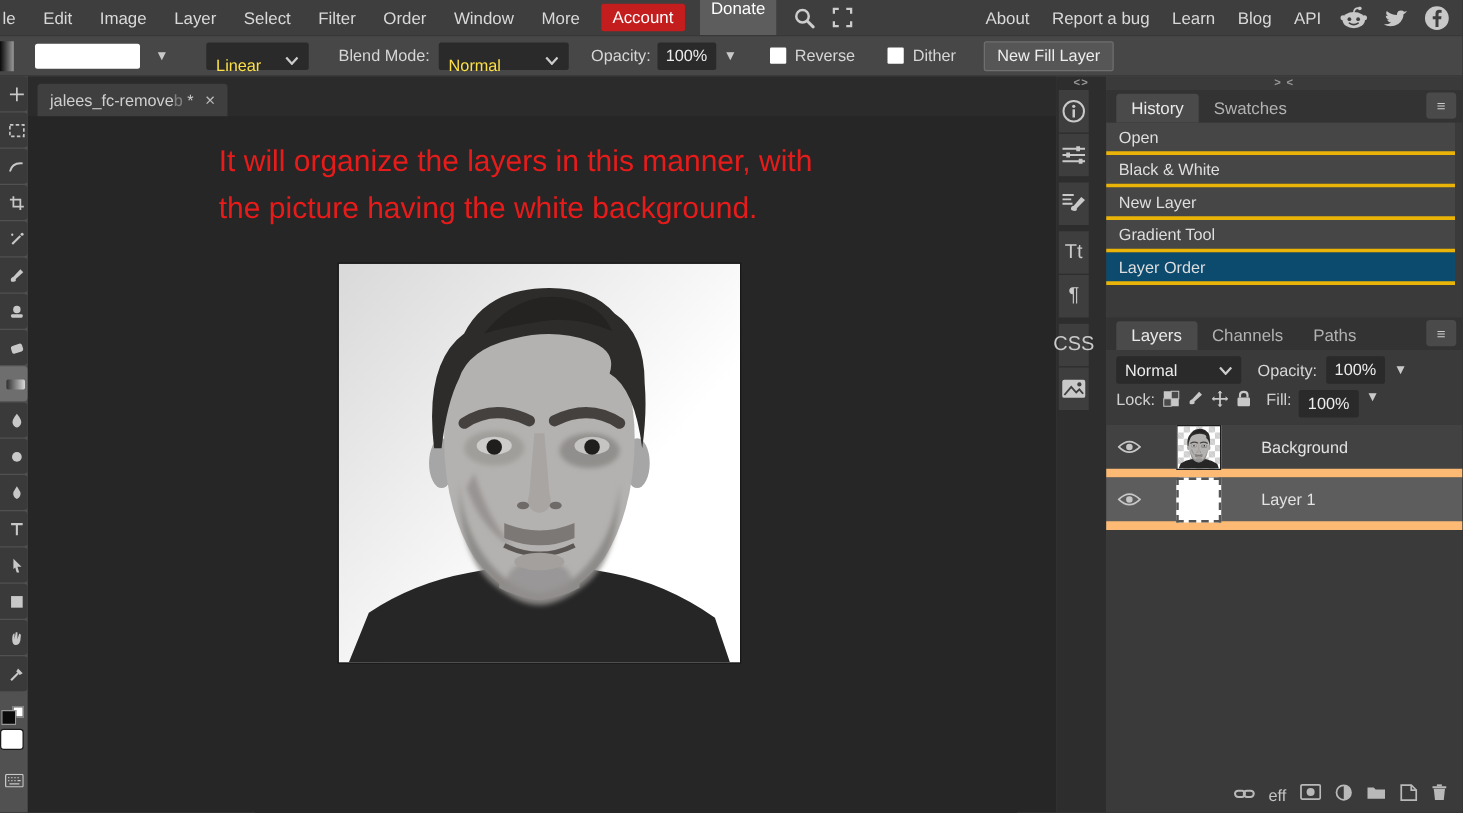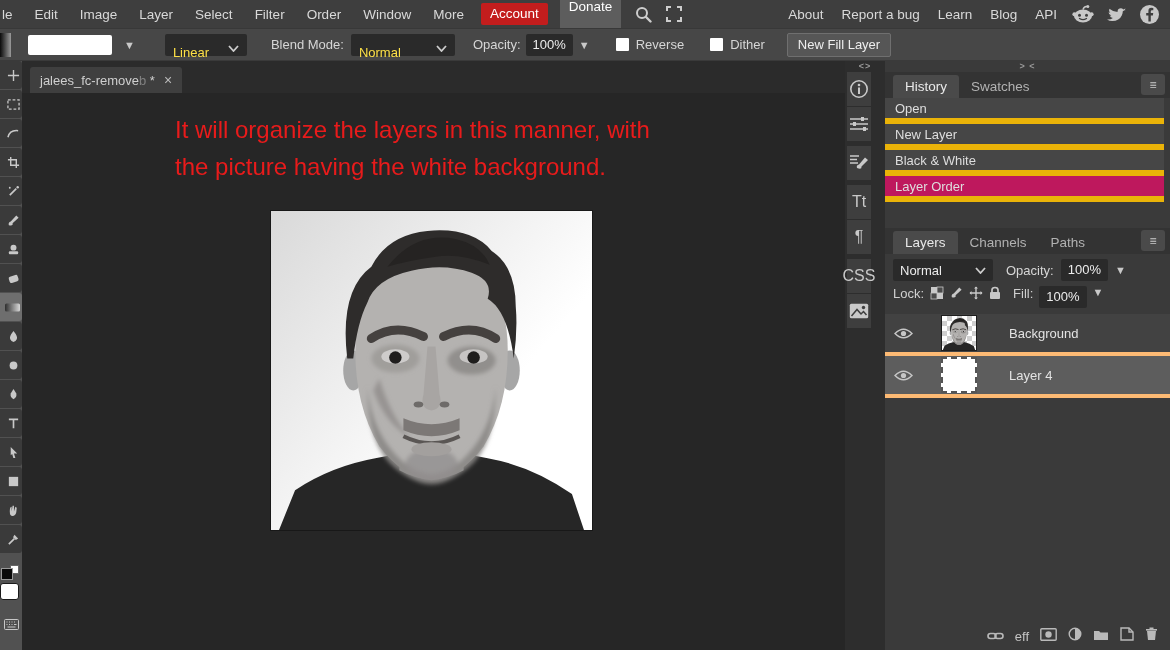--- a/index.html
+++ b/index.html
@@ -63,29 +63,29 @@
           display:flex; align-items:center; justify-content:center; }
   .sgap { height:4px; }
 
   
   .panel { position:absolute; right:0; top:61px; bottom:0; width:285px; background:#3a3a3a; z-index:4; }
   .ptabs { height:26px; background:#333; display:flex; align-items:flex-end; padding-left:8px; position:relative; }
   .ptab { font-size:13.5px; color:#b2b2b2; padding:4px 12px; }
   .ptab.active { background:#4a4a4a; color:#e9e9e9; border-radius:3px 3px 0 0; }
   .pmenu { position:absolute; right:5px; top:2px; width:24px; height:21px; background:#4a4a4a; border-radius:3px;
            color:#ccc; display:flex; align-items:center; justify-content:center; font-size:12px; }
-  .hitem { height:26px; background:#464646; border-bottom:6px solid #eab308; color:#dedede; font-size:13px;
+  .hitem { height:26px; background:#464646; border-bottom:3px solid #eab308; color:#dedede; font-size:13px;
            display:flex; align-items:center; padding-left:10px; margin-right:6px; }
-  .hitem.current { background:#be185d; }
+  .hitem.current { background:#0c4a6e; }
   .pgap { height:26px; }
   .lrow1 { height:32px; display:flex; align-items:center; padding:0 8px; gap:7px; font-size:13px; }
   .lrow2 { height:28px; display:flex; padding:0 8px; gap:6px; font-size:13px; color:#d0d0d0; }
   .psel { background:#2a2a2a; color:#ececec; border-radius:2px; height:22px; width:100px;
           display:flex; align-items:center; justify-content:space-between; padding:0 7px; font-size:13px; }
-  .layer-row { height:42px; display:flex; align-items:center; background:#424242; border-bottom:4px solid #fdba74;gap:20px; }
+  .layer-row { height:42px; display:flex; align-items:center; background:#424242; border-bottom:7px solid #fdba74;gap:20px; }
   .layer-row.sel { background:#5d5d5d; }
   .eye-cell { width:36px; display:flex; justify-content:center; }
   .thumb { width:36px; height:36px; border:1px solid #1e1e1e; position:relative; overflow:hidden; }
   .thumb.checker { background-image:
       linear-gradient(45deg,#cfcfcf 25%,transparent 25%,transparent 75%,#cfcfcf 75%),
       linear-gradient(45deg,#cfcfcf 25%,#fff 25%,#fff 75%,#cfcfcf 75%);
       background-size:10px 10px; background-position:0 0,5px 5px; background-color:#fff; }
   .thumb.white { background:#fff; border:2px dashed #555; }
   .layer-name { margin-left:12px; font-size:13px; color:#e3e3e3; }
   .pbottom { position:absolute; bottom:0; left:0; right:0; height:28px; display:flex; align-items:center;
@@ -392,22 +392,23 @@
 
 <div class="panel">
   <div class="collapse">&gt; &lt;</div>
 
   <div class="ptabs">
     <span class="ptab active">History</span>
     <span class="ptab">Swatches</span>
     <span class="pmenu">≡</span>
   </div>
   <div class="hitem">Open</div>
+  <div class="hitem">Black &amp; White</div>
   <div class="hitem">New Layer</div>
-  <div class="hitem">Black &amp; White</div>
+  <div class="hitem">Gradient Tool</div>
   <div class="hitem current">Layer Order</div>
 
   <div class="pgap"></div>
 
   <div class="ptabs">
     <span class="ptab active">Layers</span>
     <span class="ptab">Channels</span>
     <span class="ptab">Paths</span>
     <span class="pmenu">≡</span>
   </div>
@@ -461,21 +462,21 @@
     <span class="layer-name">Background</span>
   </div>
   <div class="layer-row sel">
     <span class="eye-cell">
       <svg width="19" height="13" viewBox="0 0 19 13">
           <path d="M1,6.5 Q9.5,-2 18,6.5 Q9.5,15 1,6.5 Z" fill="none" stroke="#c6c6c6" stroke-width="1.4"></path>
           <circle cx="9.5" cy="6.5" r="2.6" fill="#c6c6c6"></circle>
         </svg>
     </span>
     <span class="thumb white"></span>
-    <span class="layer-name">Layer 4</span>
+    <span class="layer-name">Layer 1</span>
   </div>
 
   <div class="pbottom">
     <span><svg width="17" height="10" viewBox="0 0 17 10" stroke="#b9b9b9" stroke-width="1.6" fill="none">
           <rect x="1" y="2.5" width="8" height="5" rx="2.5"></rect>
           <rect x="8" y="2.5" width="8" height="5" rx="2.5"></rect>
         </svg></span>
     <span class="eff">eff</span>
     <span><svg width="17" height="13" viewBox="0 0 17 13">
           <rect x="0.8" y="0.8" width="15.4" height="11.4" rx="1" fill="none" stroke="#b9b9b9" stroke-width="1.4"></rect>

